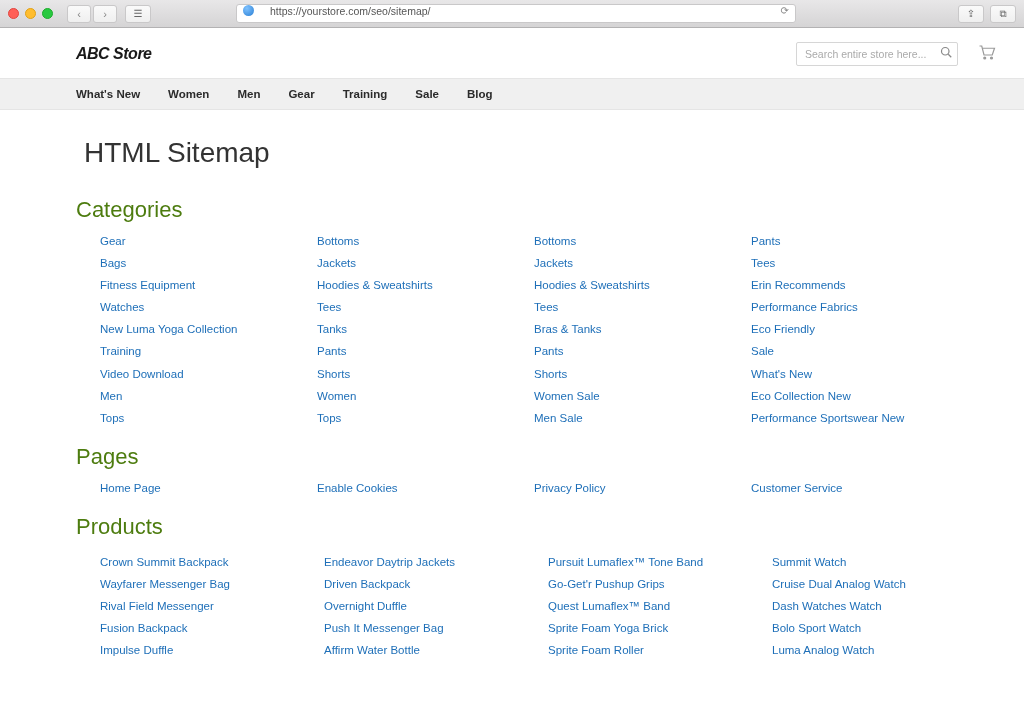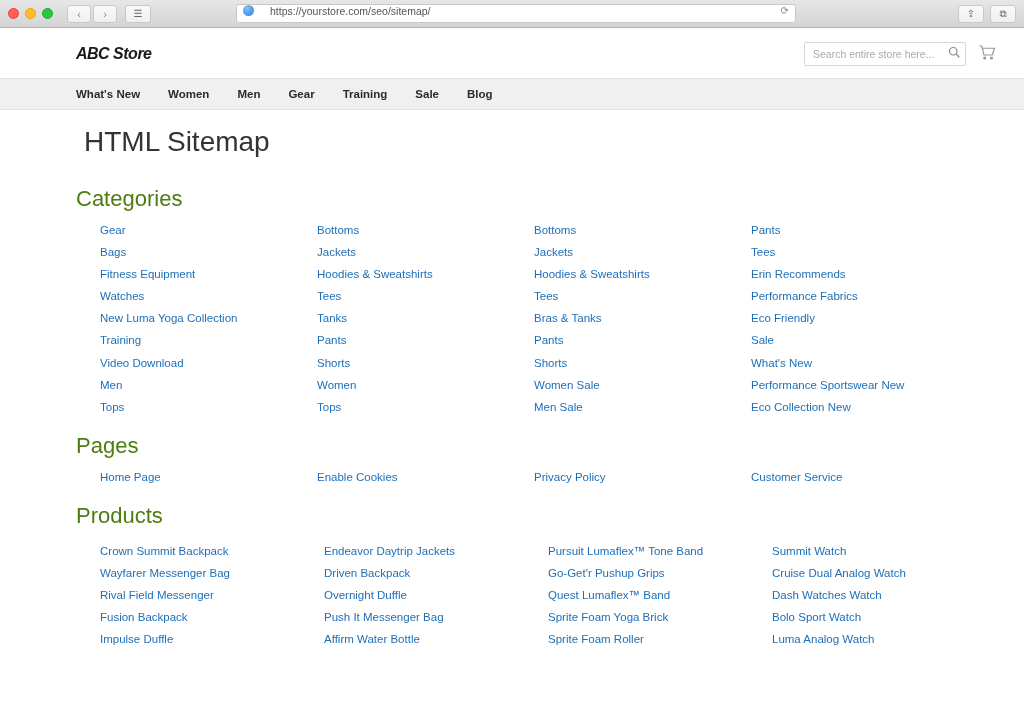--- a/index.html
+++ b/index.html
@@ -16,35 +16,35 @@
 .nav-btn { width: 24px; height: 18px; background: linear-gradient(#fafafa,#efefef); border: 1px solid #c9c8c9; border-radius: 3px; display: flex; align-items: center; justify-content: center; font-size: 11px; color: #888; }
 .toolbar-btn { width: 26px; height: 18px; background: linear-gradient(#fafafa,#efefef); border: 1px solid #c9c8c9; border-radius: 3px; display: flex; align-items: center; justify-content: center; font-size: 10px; color: #666; }
 .url-bar { flex: 1; max-width: 560px; margin: 0 auto; height: 19px; background: #fff; border: 1px solid #c9c8c9; border-radius: 3px; display: flex; align-items: flex-start; padding: 0 6px; font-size: 10.5px; color: #555; gap: 16px; }
 .url-bar .globe { width: 11px; height: 11px; border-radius: 50%; background: radial-gradient(circle at 35% 30%, #7fc2ff, #2a7fd4); flex-shrink: 0; }
 .url-bar .refresh { margin-left: auto; font-size: 10px; color: #888; }
 .chrome-right { display: flex; gap: 6px; margin-left: auto; }
 
 
 .page-header { display: flex; align-items: center; padding: 14px 28px 12px 76px; }
 .logo { font-size: 16px; font-weight: 800; font-style: italic; color: #1a1a1a; letter-spacing: -0.5px; }
-.header-right { margin-left: auto; display: flex; align-items: center; gap: 12px; }
+.header-right { margin-left: auto; display: flex; align-items: center; gap: 20px; }
 .search-wrap { position: relative; }
 .search-input { width: 162px; height: 24px; border: 1px solid #d6d6d6; border-radius: 2px; padding: 0 26px 0 8px; font-size: 10.5px; color: #333; outline: none; }
 .search-input::placeholder { color: #aaa; }
 .search-icon { position: absolute; right: 6px; top: 4px; font-size: 12px; color: #888; }
 .cart-icon { font-size: 16px; color: #888; }
 
 
 .nav-bar { background: #f0f0f0; border-top: 1px solid #e5e5e5; border-bottom: 1px solid #e5e5e5; padding: 0 76px; }
 .nav-bar ul { list-style: none; display: flex; gap: 28px; }
 .nav-bar li { font-size: 11.5px; font-weight: 700; color: #2b2b2b; padding: 9px 0; cursor: pointer; }
 
 
 .content { padding: 16px 76px 0 76px; }
-.page-title { font-size: 28px; font-weight: 300; color: #333; margin-bottom: 28px; padding-left: 8px; }
+.page-title { font-size: 28px; font-weight: 300; color: #333; margin-bottom: 28px; padding-left: 8px; margin-top: 11px; }
 .section-title { font-size: 22px; font-weight: 400; color: #4d7c0f; margin: 16px 0 10px 0; }
 .link-grid { display: grid; grid-template-columns: repeat(4, 1fr); column-gap: 20px; padding-left: 24px; margin-bottom: 18px; }
 .link-col { display: flex; flex-direction: column; gap: 6px; }
 .link-col a { color: #1e6fb8; text-decoration: none; font-size: 11.5px; line-height: 1.4; }
 .products-grid { padding-top: 4px; gap: 48px; }
 </style>
 </head>
 <body>
 
 <div class="browser-chrome">
@@ -148,22 +148,22 @@
         <a href="#">Men Sale</a>
       </div>
       <div class="link-col">
         <a href="#">Pants</a>
         <a href="#">Tees</a>
         <a href="#">Erin Recommends</a>
         <a href="#">Performance Fabrics</a>
         <a href="#">Eco Friendly</a>
         <a href="#">Sale</a>
         <a href="#">What's New</a>
+        <a href="#">Eco Collection New</a>
         <a href="#">Performance Sportswear New</a>
-        <a href="#">Eco Collection New</a>
       </div>
     </div>
 
   <h2 class="section-title">Pages</h2>
   <div class="link-grid" id="pages-grid">
       <div class="link-col">
         <a href="#">Home Page</a>
       </div>
       <div class="link-col">
         <a href="#">Enable Cookies</a>

